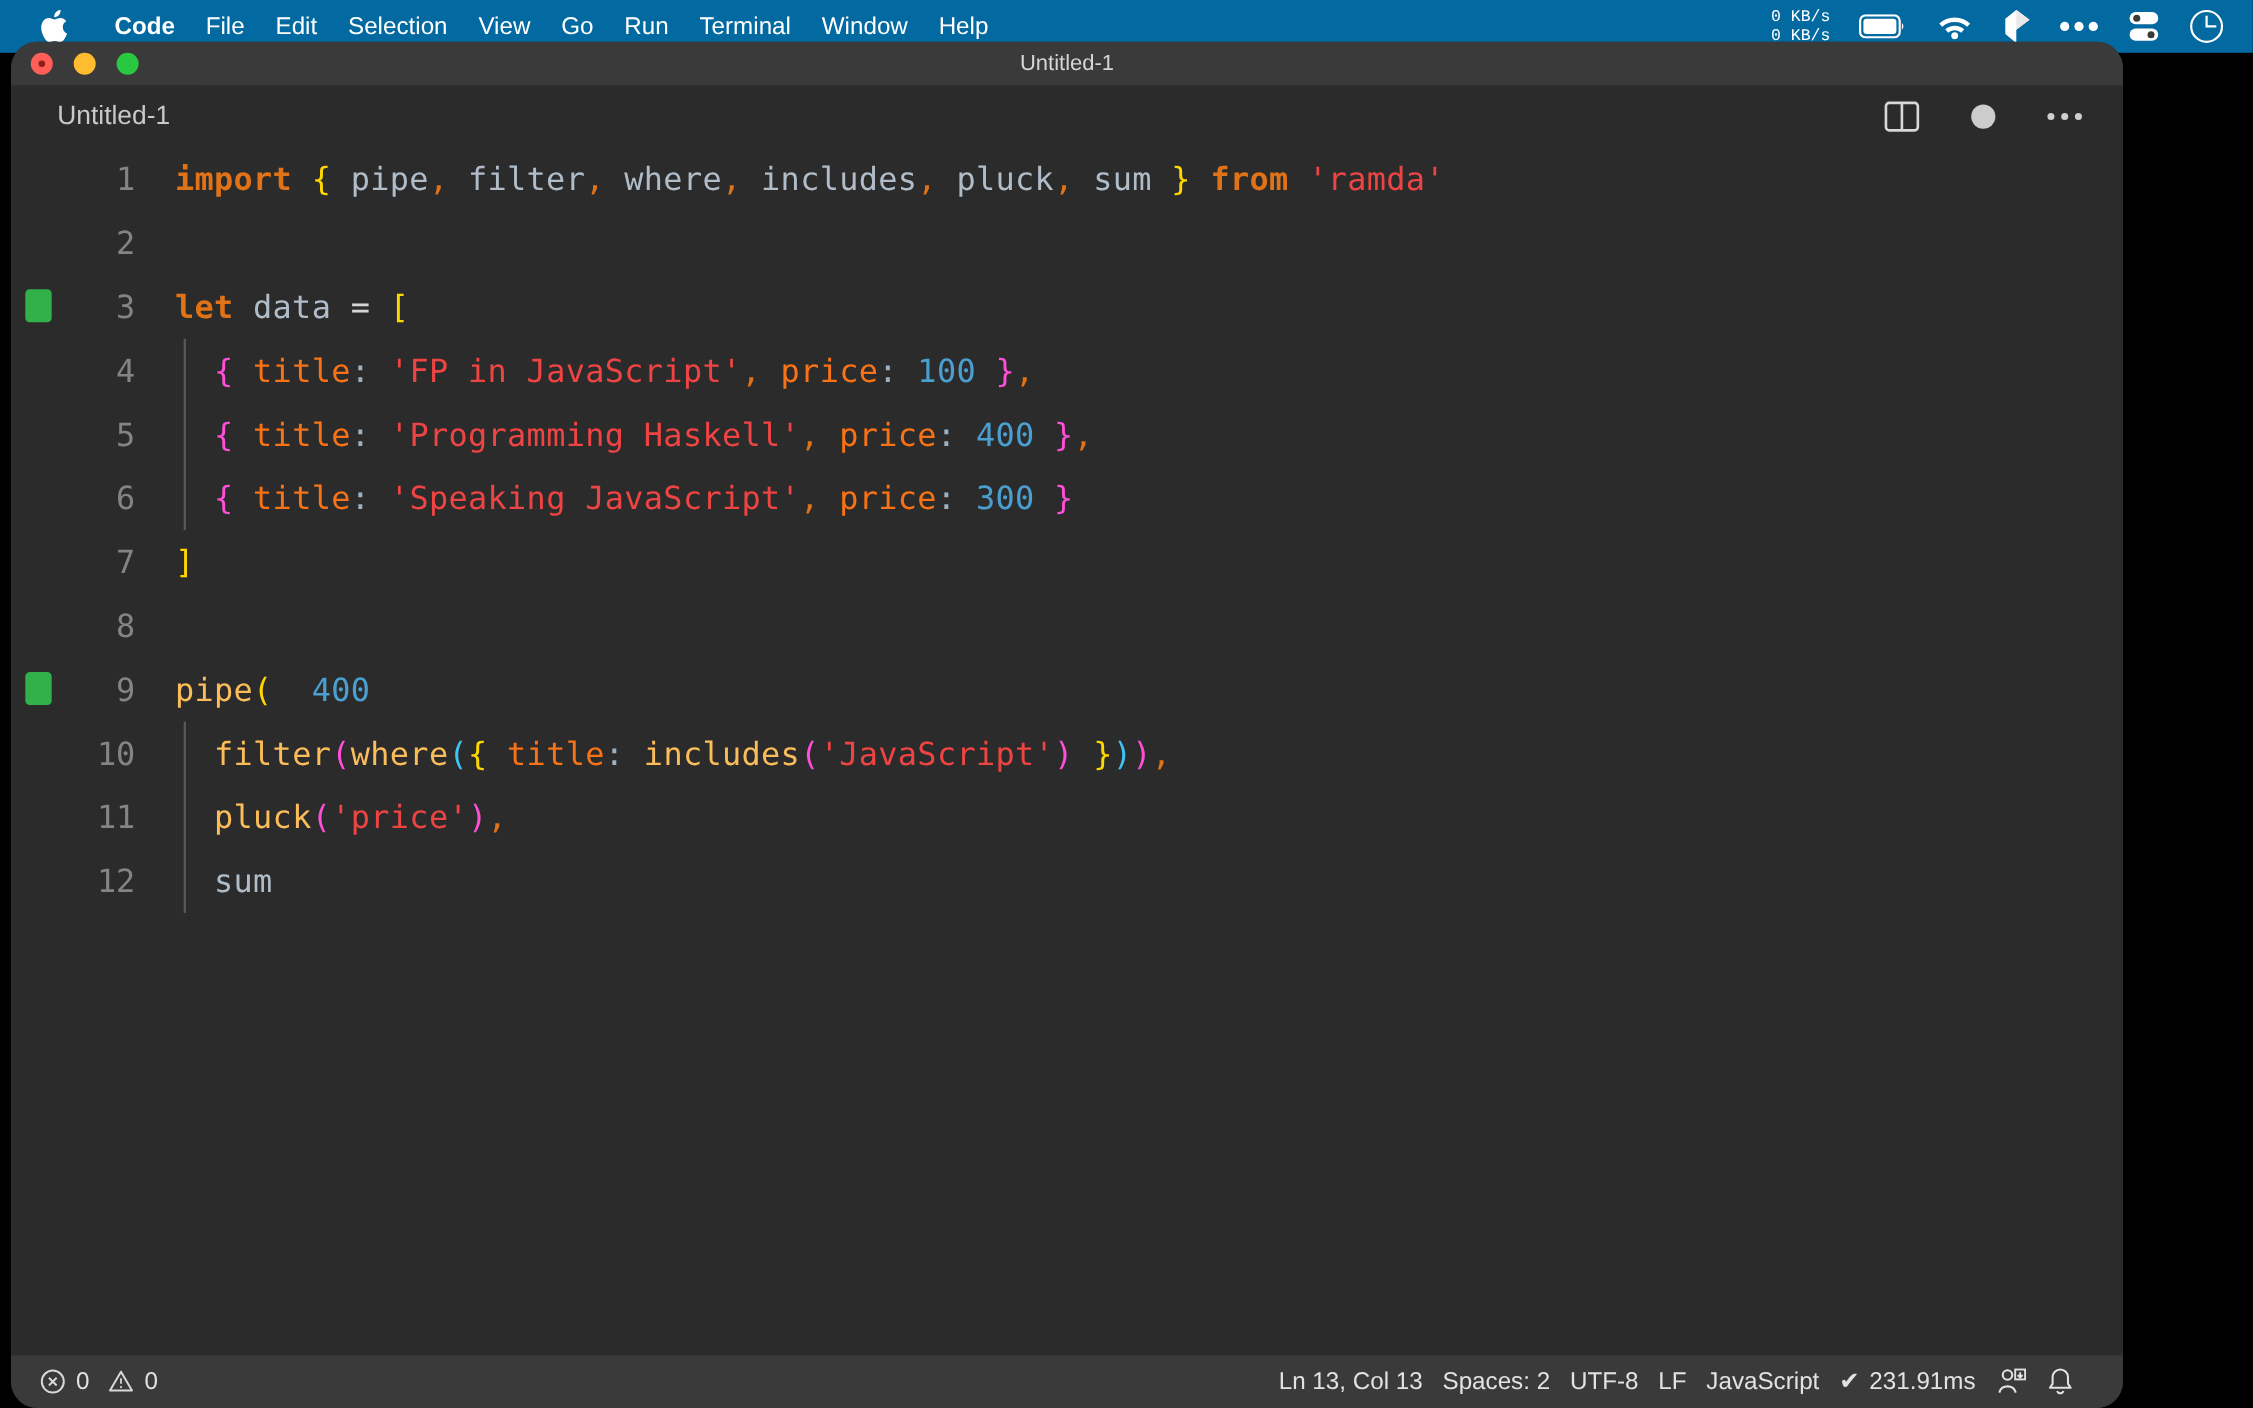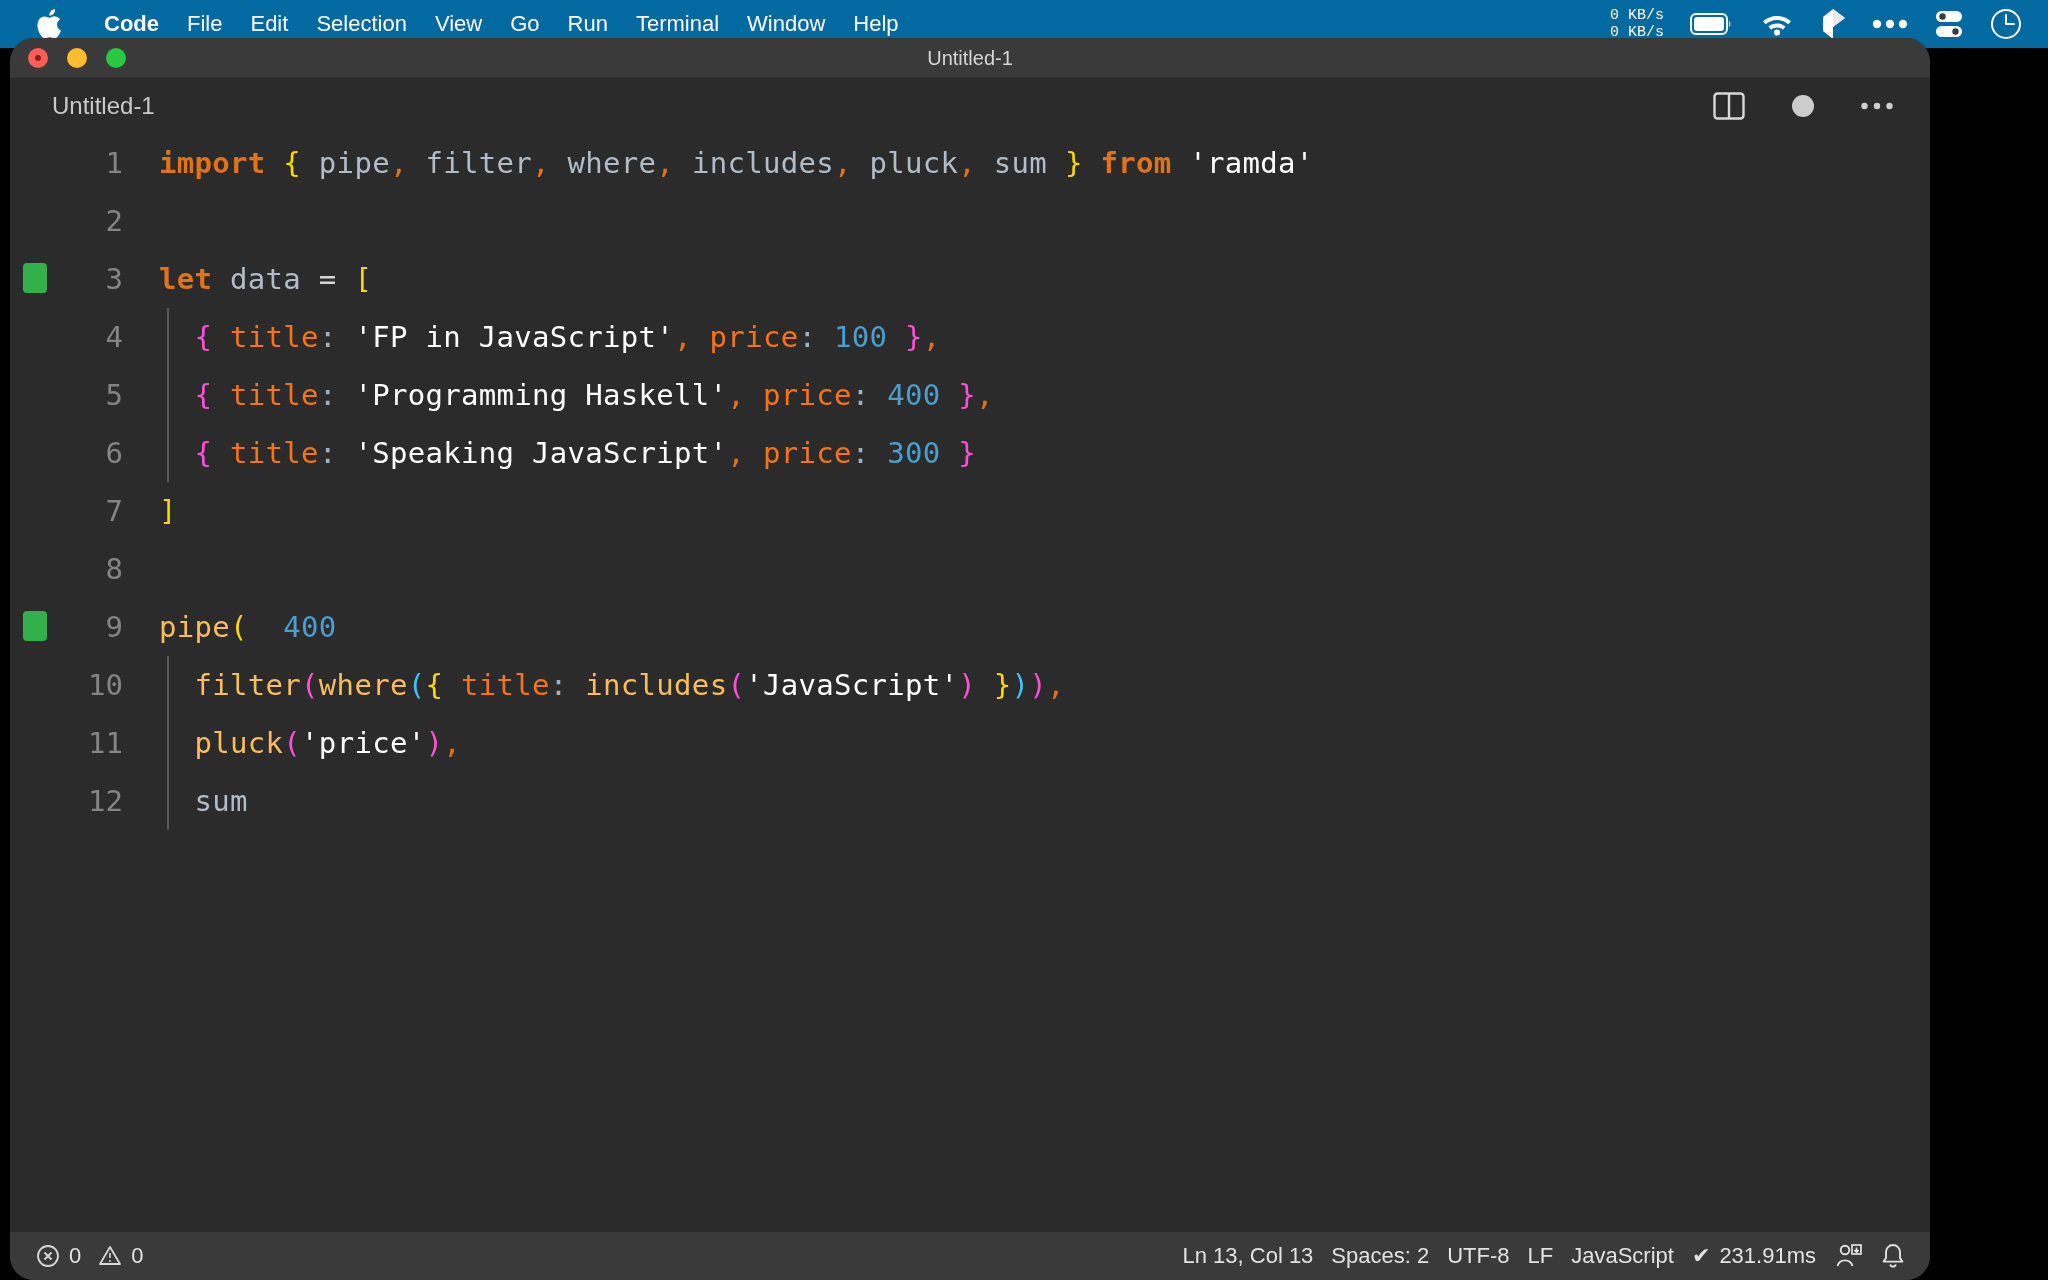--- a/index.html
+++ b/index.html
@@ -110,40 +110,40 @@
     letter-spacing: 0.3px;
   }
   .indent-guide {
     position: absolute; left: 157px; top: 0; bottom: 0;
     width: 2px; background: #5a5a5a;
   }
   
   .t-kw   { color: #e07318; font-weight: bold; }
   .t-var  { color: #b0bdc9; }
   .t-op   { color: #d4d4d4; }
-  .t-str  { color: #ffffff; }
+  .t-str  { color: #ef4444; }
   .t-num  { color: #4a9fd0; }
   .t-prop { color: #f97316; }
   .t-fn   { color: #fbbd5a; }
   .t-cmt  { color: #8c8c8c; font-style: italic; }
   .b1 { color: #ffd700; }
   .b2 { color: #ff4fd8; }
   .b3 { color: #3fc2f5; }
   .t-comma { color: #e07318; }
   .t-colon { color: #9fb0bf; }
   .hint { color: #4a9fd0; }
 
   
   #statusbar {
     height: 48px; flex: 0 0 48px; background: #3a3a3a;
     display: flex; align-items: center; color: #e2e2e2;
     font-size: 22px;
   }
   #status-left { display: flex; align-items: center; gap: 12px; padding-left: 26px; }
-  #status-right { margin-left: auto; display: flex; align-items: center; gap: 18px; padding-right: 24px; }
+  #status-right { margin-left: auto; display: flex; align-items: center; gap: 18px; padding-right: 44px; }
   .status-item { display: flex; align-items: center; gap: 9px; white-space: nowrap; }
 </style>
 </head>
 <body>
 
 <div id="menubar">
   <div id="menubar-left">
     <div class="apple-logo">
       <svg width="26" height="30" viewBox="0 0 26 30">
         <path fill="#ffffff" d="M17.6 4.7c1-1.2 1.7-2.9 1.5-4.7-1.5.1-3.3 1-4.3 2.2-.9 1.1-1.8 2.8-1.5 4.4 1.7.1 3.4-.8 4.3-1.9zM19.1 7.3c-2.4-.1-4.5 1.4-5.6 1.4-1.2 0-2.9-1.3-4.8-1.3-2.5 0-4.8 1.4-6 3.6-2.6 4.5-.7 11.1 1.8 14.7 1.2 1.8 2.7 3.8 4.6 3.7 1.8-.1 2.5-1.2 4.7-1.2 2.2 0 2.8 1.2 4.8 1.1 2-.1 3.2-1.8 4.4-3.6 1.4-2.1 2-4.1 2-4.2-.1 0-3.8-1.5-3.9-5.8 0-3.6 2.9-5.3 3.1-5.4-1.7-2.5-4.3-2.8-5.1-2.9z"></path>

